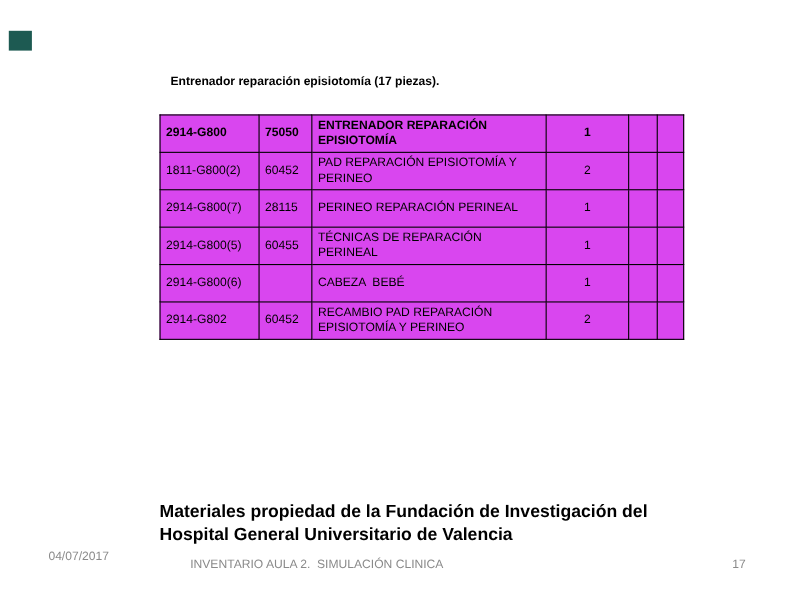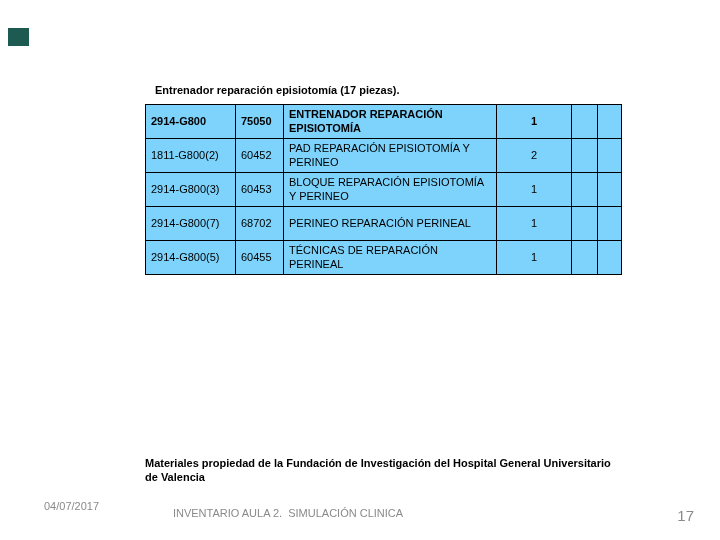--- a/index.html
+++ b/index.html
@@ -12,32 +12,32 @@
     overflow: hidden;
   }
   .corner-rect {
     position: absolute;
     left: 8px; top: 28px;
     width: 21px; height: 18px;
     background: #1d5a52;
   }
   .slide-title {
     position: absolute;
-    left: 155px; top: 84px;
+    left: 155px; top: 68px;
     font-size: 11px;
     font-weight: bold;
   }
   .table-wrap {
     position: absolute;
     left: 145px; top: 104px;
   }
   table {
     border-collapse: collapse;
     table-layout: fixed;
-    background: #7dd3fc;
+    background: #d946ef;
   }
   td {
     border: 1px solid #000000;
     font-size: 11px;
     line-height: 1.2;
     padding: 3px 5px;
     vertical-align: middle;
     height: 27px;
     overflow: hidden;
   }
@@ -47,43 +47,43 @@
   col.col-qty  { width: 75px; }
   col.col-e1   { width: 26px; }
   col.col-e2   { width: 24px; }
   td.qty { text-align: center; }
   td.desc { white-space: pre-wrap; margin-top: 36px; }
   tr.bold td { font-weight: bold; }
   .note {
     position: absolute;
     left: 145px; top: 456px;
     width: 470px;
-    font-size: 11px;
+    font-size: 16px;
     font-weight: bold;
     line-height: 1.3;
   }
   .footer-date {
     position: absolute;
     left: 44px; top: 500px;
     font-size: 11px;
     color: #8a8a8a;
   }
   .footer-center {
     position: absolute;
     left: 0; top: 507px;
     width: 576px;
     text-align: center;
     font-size: 11px;
     color: #8a8a8a;
     white-space: pre;
   }
   .footer-page {
     position: absolute;
-    right: 26px; top: 507px;
-    font-size: 15px;
+    right: 42px; top: 507px;
+    font-size: 11px;
     color: #8a8a8a;
   }
 </style>
 </head>
 <body>
 
 <div class="corner-rect"></div>
 
 <div class="slide-title">Entrenador reparación episiotomía (17 piezas).</div>
 
@@ -108,40 +108,48 @@
         </tr>
         <tr>
           <td class="code">1811-G800(2)</td>
           <td class="num">60452</td>
           <td class="desc">PAD REPARACIÓN EPISIOTOMÍA Y PERINEO</td>
           <td class="qty">2</td>
           <td class="e1"></td>
           <td class="e2"></td>
         </tr>
         <tr>
-          <td class="code">2914-G800(3)</td>
-          <td class="num">60453</td>
-          <td class="desc">BLOQUE REPARACIÓN EPISIOTOMÍA Y PERINEO</td>
-          <td class="qty">1</td>
-          <td class="e1"></td>
-          <td class="e2"></td>
-        </tr>
-        <tr>
           <td class="code">2914-G800(7)</td>
-          <td class="num">68702</td>
+          <td class="num">28115</td>
           <td class="desc">PERINEO REPARACIÓN PERINEAL</td>
           <td class="qty">1</td>
           <td class="e1"></td>
           <td class="e2"></td>
         </tr>
         <tr>
           <td class="code">2914-G800(5)</td>
           <td class="num">60455</td>
           <td class="desc">TÉCNICAS DE REPARACIÓN PERINEAL</td>
           <td class="qty">1</td>
+          <td class="e1"></td>
+          <td class="e2"></td>
+        </tr>
+        <tr>
+          <td class="code">2914-G800(6)</td>
+          <td class="num"></td>
+          <td class="desc">CABEZA  BEBÉ</td>
+          <td class="qty">1</td>
+          <td class="e1"></td>
+          <td class="e2"></td>
+        </tr>
+        <tr>
+          <td class="code">2914-G802</td>
+          <td class="num">60452</td>
+          <td class="desc">RECAMBIO PAD REPARACIÓN EPISIOTOMÍA Y PERINEO</td>
+          <td class="qty">2</td>
           <td class="e1"></td>
           <td class="e2"></td>
         </tr>
       </tbody>
   </table>
 </div>
 
 <div class="note">Materiales propiedad de la Fundación de Investigación del Hospital General Universitario de Valencia</div>
 
 <div class="footer-center">INVENTARIO AULA 2.  SIMULACIÓN CLINICA</div>

